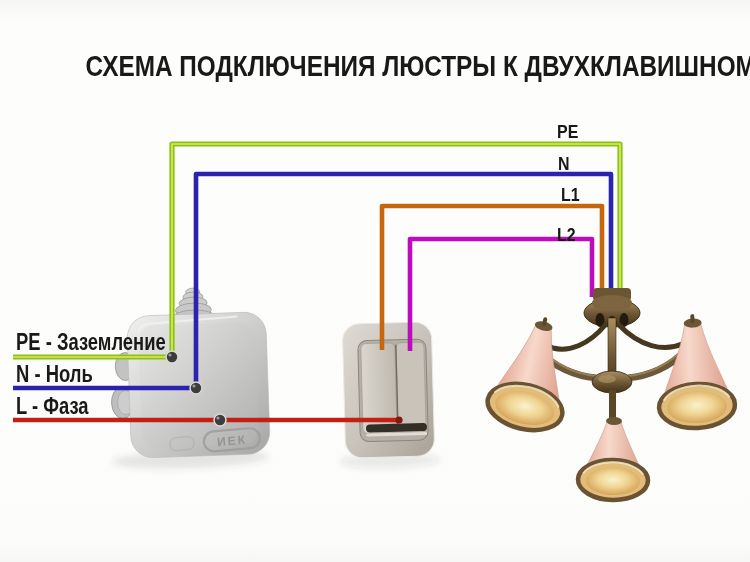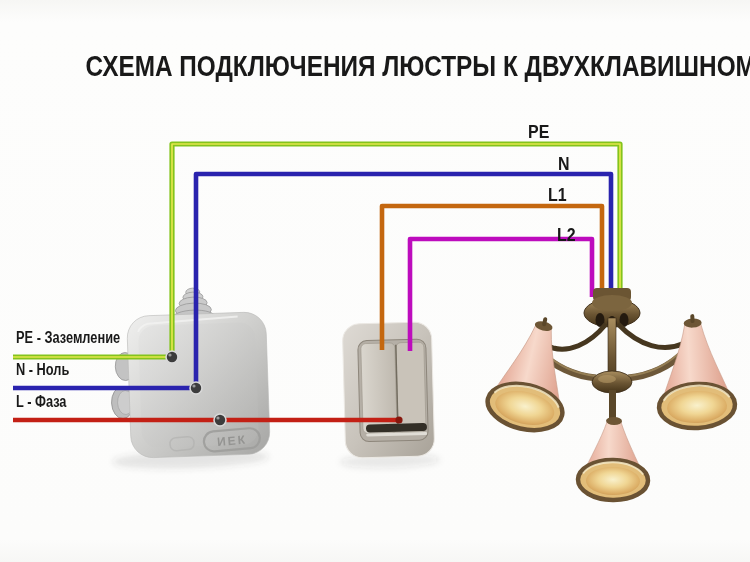--- a/index.html
+++ b/index.html
@@ -6,37 +6,37 @@
   #stage{
     position:relative;width:750px;height:562px;overflow:hidden;
     background:linear-gradient(180deg,#f6f6f4 0%,#fdfdfc 4%,#fcfcfb 96%,#f7f7f5 100%);
     font-family:"Liberation Sans","DejaVu Sans",sans-serif;
   }
   svg{position:absolute;left:0;top:0;}
   .txt{position:absolute;color:#191919;font-weight:bold;white-space:nowrap;z-index:3;}
   .cond{display:inline-block;transform:scaleX(0.84);transform-origin:left center;}
   #title{left:0;right:0;top:50px;text-align:center;font-size:29px;letter-spacing:0px;}
   #title .cond{transform-origin:center center;}
-  .legend{font-size:16px;}
+  .legend{font-size:23px;}
   .wlabel{font-size:19px;}
 </style>
 </head>
 <body>
 
 <div id="stage">
 
   <div id="title" class="txt"><span class="cond">СХЕМА ПОДКЛЮЧЕНИЯ ЛЮСТРЫ К ДВУХКЛАВИШНОМУ ВЫКЛЮЧАТЕЛЮ</span></div>
 
   <div class="txt legend" style="left:16px;top:329px;"><span class="cond" style="transform:scaleX(0.8);">PE - Заземление</span></div>
   <div class="txt legend" style="left:16px;top:393px;"><span class="cond" style="transform:scaleX(0.8);">L - Фаза</span></div>
   <div class="txt legend" style="left:16px;top:361px;"><span class="cond" style="transform:scaleX(0.8);">N - Ноль</span></div>
 
-  <div class="txt wlabel" style="left:528px;top:121px;"><span class="cond">PE</span></div>
+  <div class="txt wlabel" style="left:557px;top:121px;"><span class="cond">PE</span></div>
   <div class="txt wlabel" style="left:558px;top:153px;"><span class="cond">N</span></div>
-  <div class="txt wlabel" style="left:548px;top:184px;"><span class="cond">L1</span></div>
+  <div class="txt wlabel" style="left:561px;top:184px;"><span class="cond">L1</span></div>
   <div class="txt wlabel" style="left:557px;top:224px;"><span class="cond">L2</span></div>
 
   <svg width="750" height="562" viewBox="0 0 750 562">
     <defs>
       <filter id="soft" x="-60%" y="-60%" width="220%" height="220%">
           <feGaussianBlur stdDeviation="3.2"></feGaussianBlur>
         </filter>
       <linearGradient id="boxG" x1="0" y1="0" x2="1" y2="1">
         <stop offset="0" stop-color="#efefee"></stop>
           <stop offset="0.45" stop-color="#d2d2d0"></stop>

